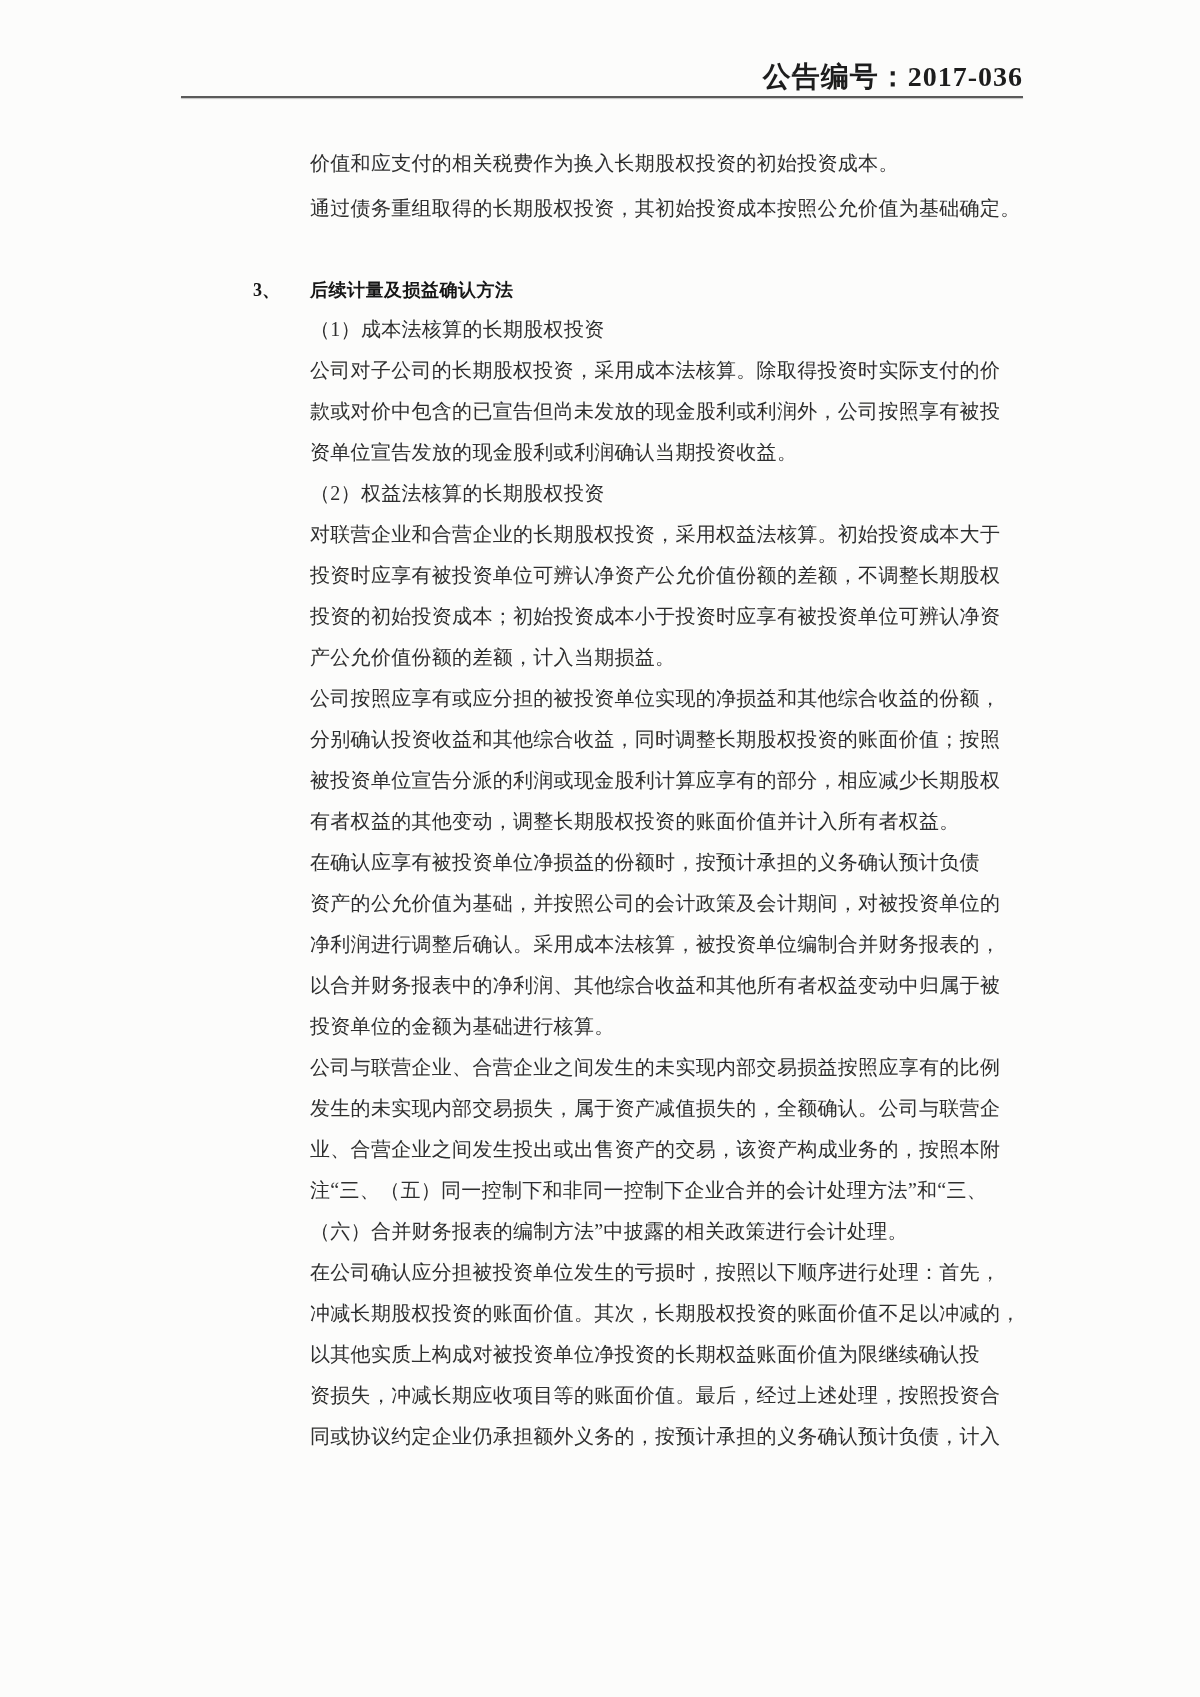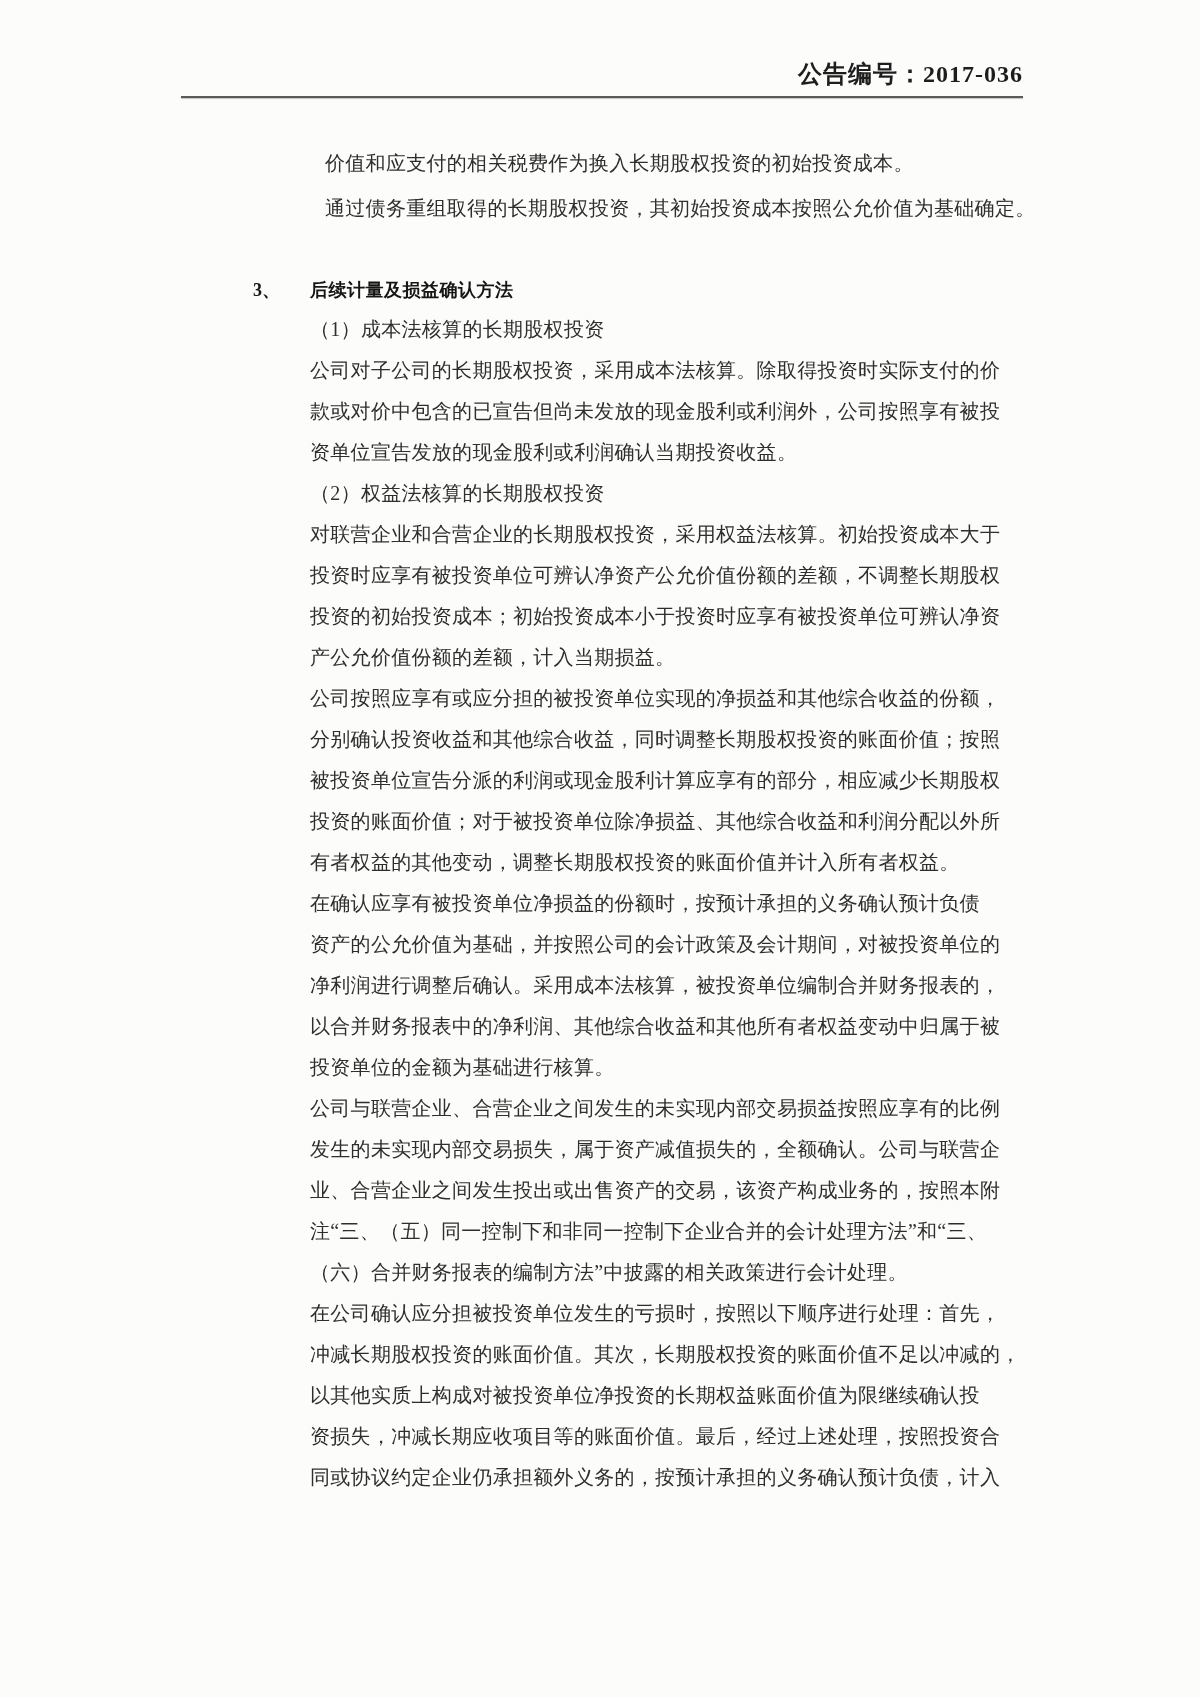--- a/index.html
+++ b/index.html
@@ -16,39 +16,39 @@
     overflow: hidden;
     font-family: "Liberation Serif", "DejaVu Serif", serif;
     color: #2b2b2b;
   }
   .header-row {
     position: absolute;
     top: 58px;
     left: 180px;
     width: 843px;
     text-align: right;
-    font-size: 24px;
+    font-size: 28px;
     font-weight: bold;
     color: #1d1d1d;
     letter-spacing: 1px;
     white-space: nowrap;
   }
   .header-rule {
     position: absolute;
     top: 96px;
     left: 181px;
     width: 842px;
     height: 2px;
     background: #5a5a5a;
     box-shadow: 0 1px 1px rgba(90,90,90,0.35);
   }
   .intro-block {
     position: absolute;
     top: 141px;
-    left: 325px;
+    left: 310px;
     width: 720px;
   }
   .intro-block .line {
     height: 45px;
     line-height: 45px;
     font-size: 20px;
     letter-spacing: 0.3px;
     white-space: nowrap;
     color: #2e2e2e;
   }
@@ -111,21 +111,20 @@
       <div class="line">款或对价中包含的已宣告但尚未发放的现金股利或利润外，公司按照享有被投</div>
       <div class="line">资单位宣告发放的现金股利或利润确认当期投资收益。</div>
       <div class="line">（2）权益法核算的长期股权投资</div>
       <div class="line">对联营企业和合营企业的长期股权投资，采用权益法核算。初始投资成本大于</div>
       <div class="line">投资时应享有被投资单位可辨认净资产公允价值份额的差额，不调整长期股权</div>
       <div class="line">投资的初始投资成本；初始投资成本小于投资时应享有被投资单位可辨认净资</div>
       <div class="line">产公允价值份额的差额，计入当期损益。</div>
       <div class="line">公司按照应享有或应分担的被投资单位实现的净损益和其他综合收益的份额，</div>
       <div class="line">分别确认投资收益和其他综合收益，同时调整长期股权投资的账面价值；按照</div>
       <div class="line">被投资单位宣告分派的利润或现金股利计算应享有的部分，相应减少长期股权</div>
-      <div class="line">投资的账面价值；对于被投资单位除净损益、其他综合收益和利润分配以外所</div>
       <div class="line">有者权益的其他变动，调整长期股权投资的账面价值并计入所有者权益。</div>
       <div class="line">在确认应享有被投资单位净损益的份额时，按预计承担的义务确认预计负债</div>
       <div class="line">资产的公允价值为基础，并按照公司的会计政策及会计期间，对被投资单位的</div>
       <div class="line">净利润进行调整后确认。采用成本法核算，被投资单位编制合并财务报表的，</div>
       <div class="line">以合并财务报表中的净利润、其他综合收益和其他所有者权益变动中归属于被</div>
       <div class="line">投资单位的金额为基础进行核算。</div>
       <div class="line">公司与联营企业、合营企业之间发生的未实现内部交易损益按照应享有的比例</div>
       <div class="line">发生的未实现内部交易损失，属于资产减值损失的，全额确认。公司与联营企</div>
       <div class="line">业、合营企业之间发生投出或出售资产的交易，该资产构成业务的，按照本附</div>
       <div class="line">注“三、（五）同一控制下和非同一控制下企业合并的会计处理方法”和“三、</div>

